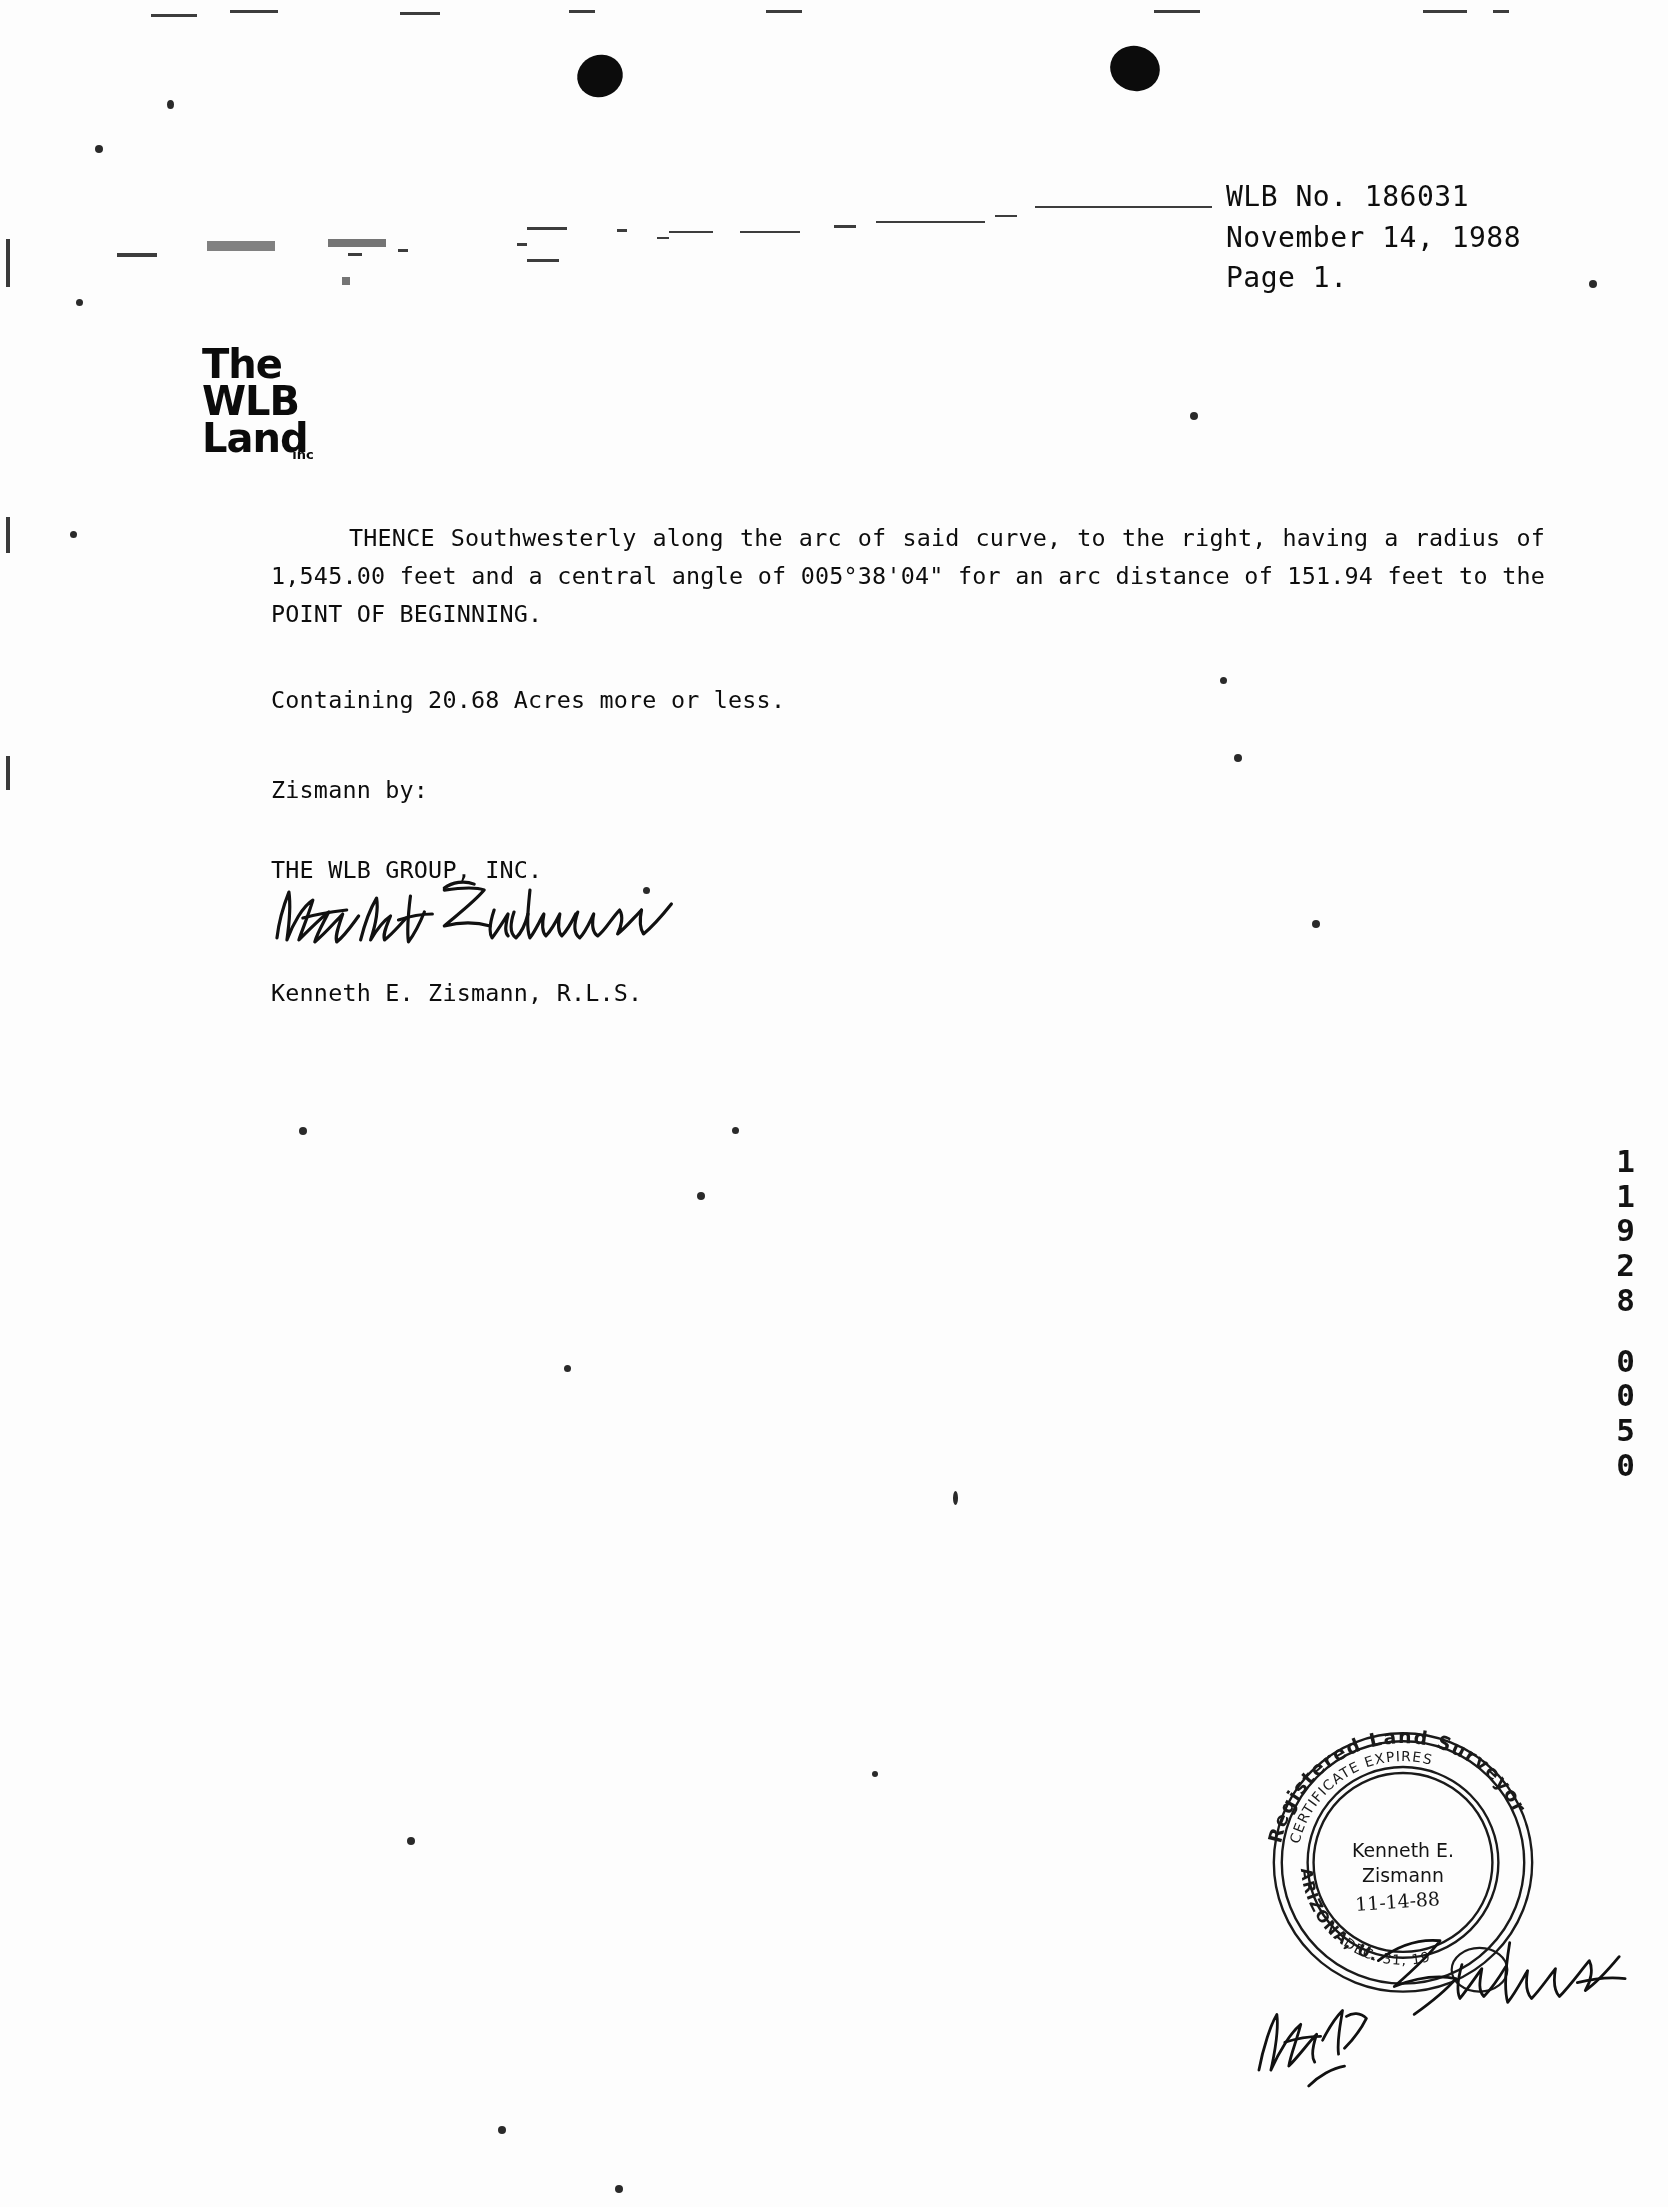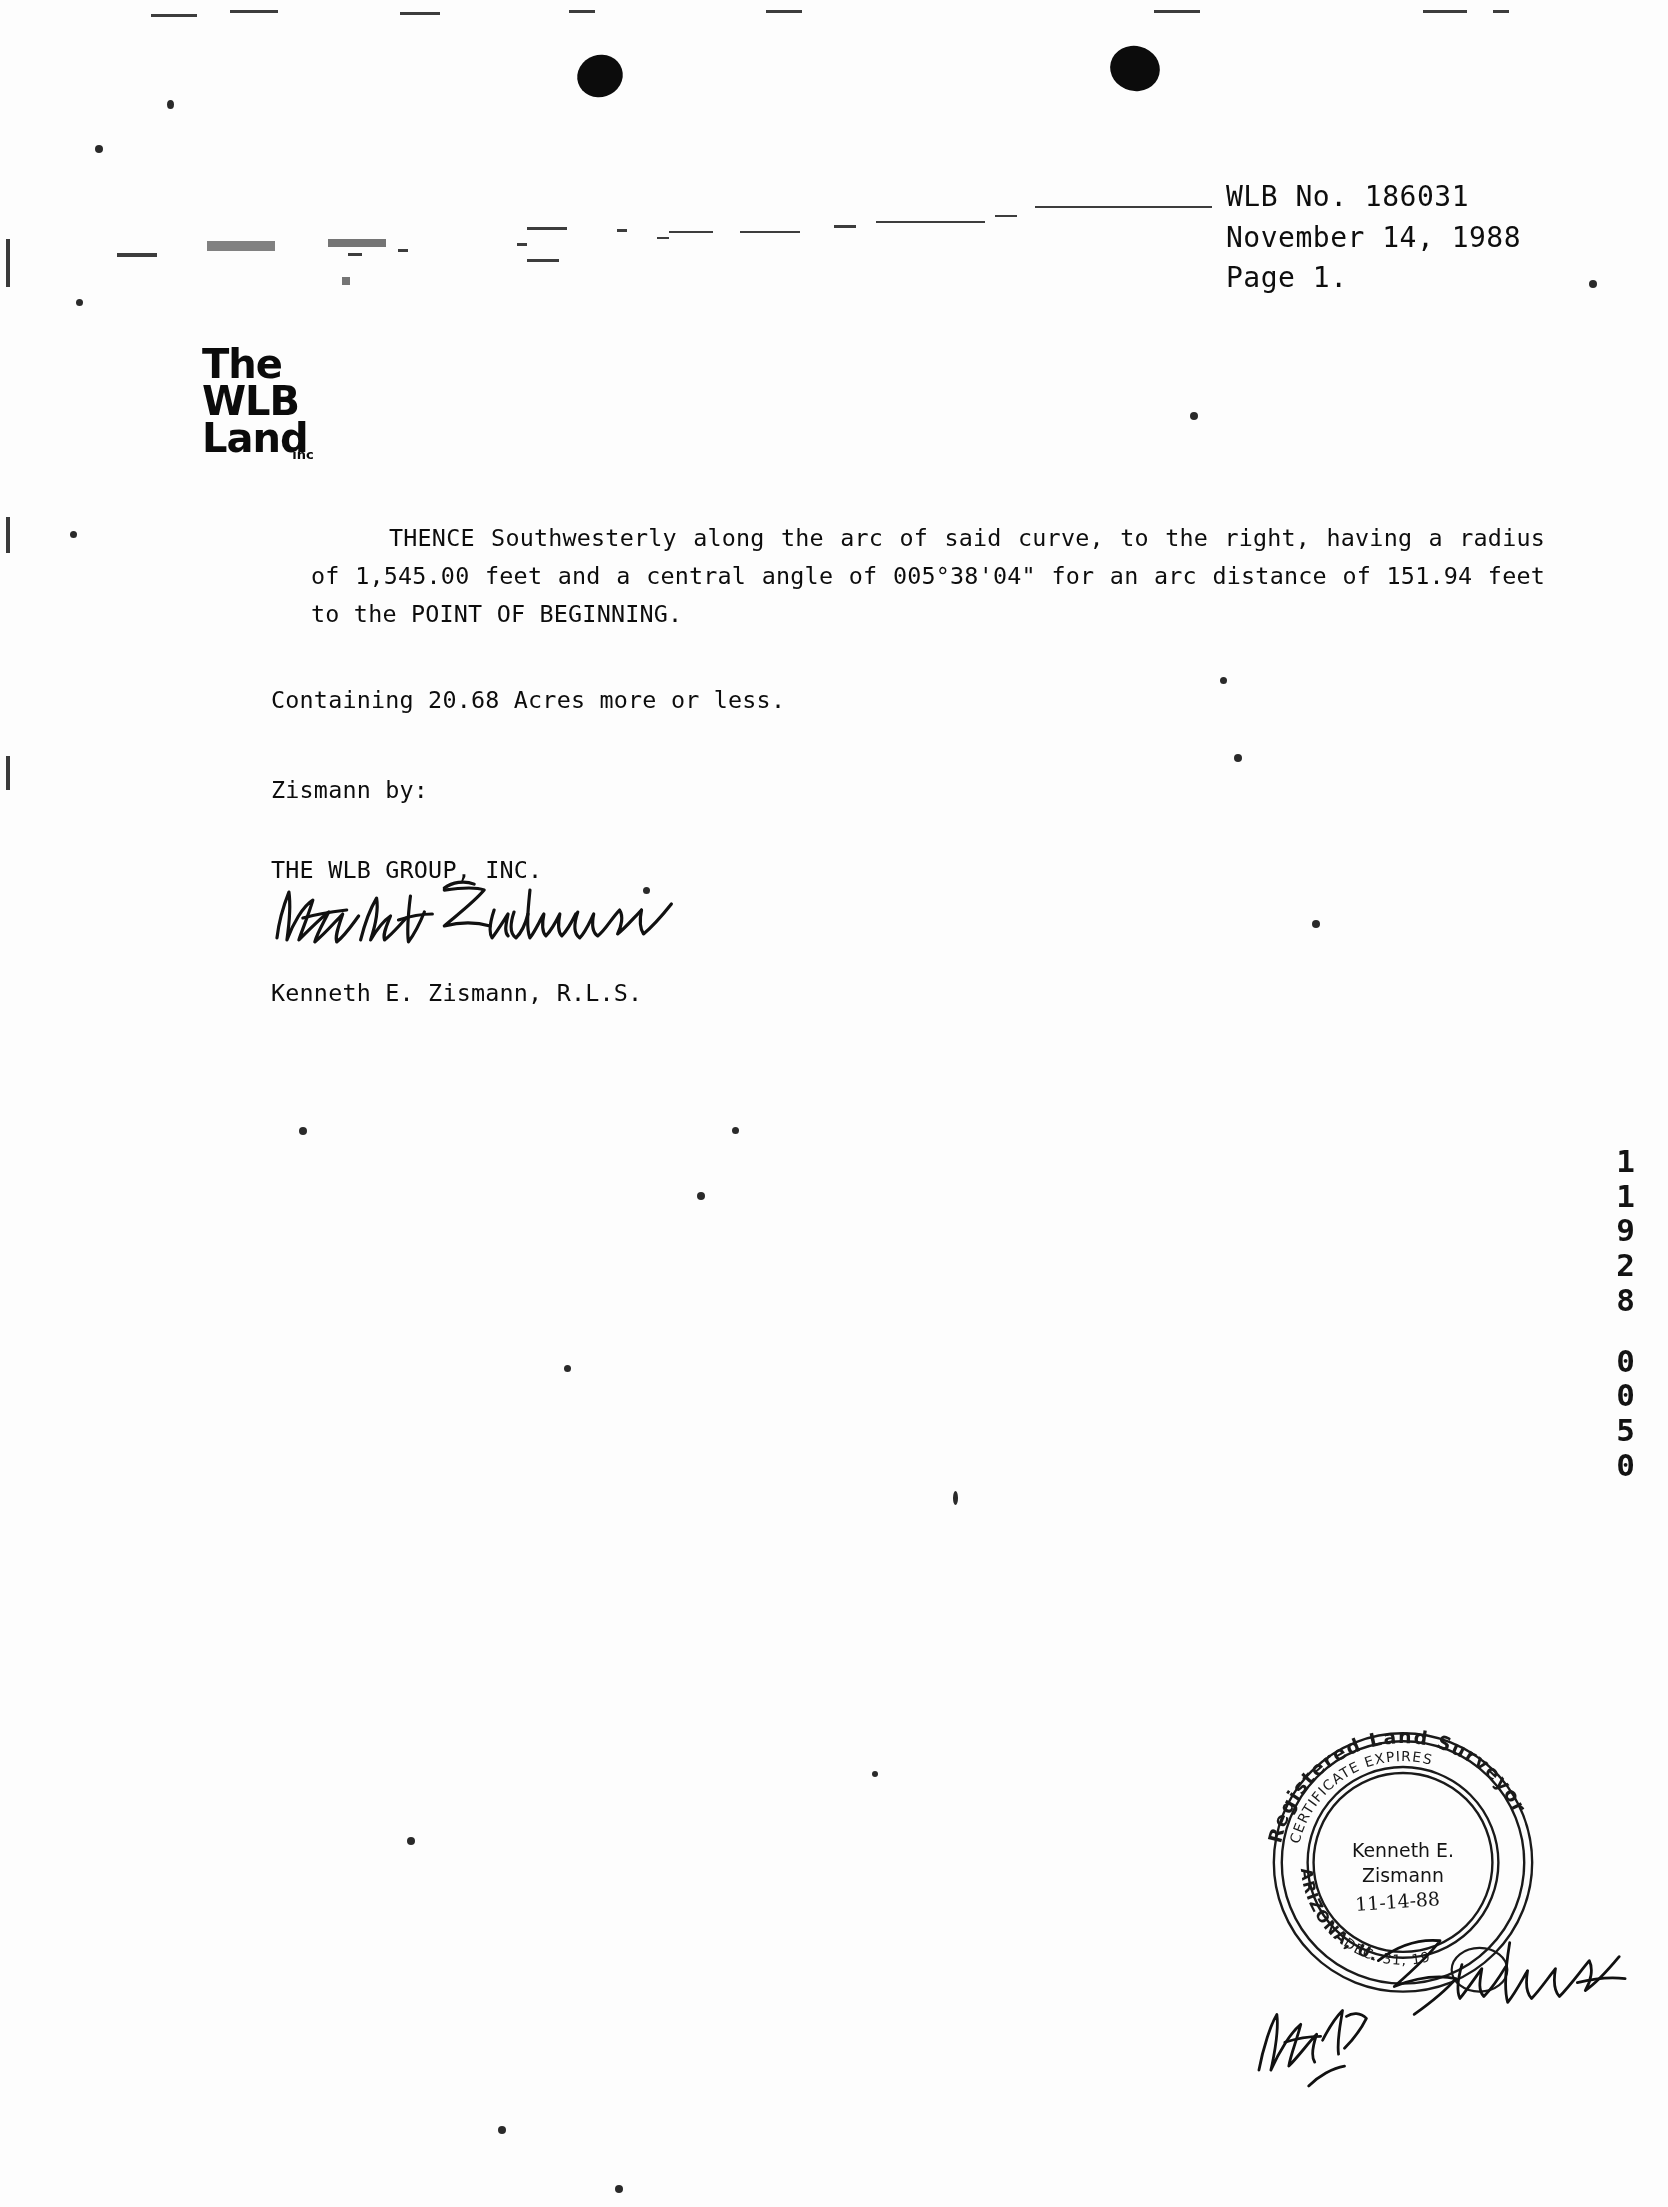--- a/index.html
+++ b/index.html
@@ -89,21 +89,21 @@
     position: absolute;
     left: 271px;
     top: 520px;
     width: 1274px;
     font-size: 23.4px;
     line-height: 1.62;
     color: #0d0d0d;
     letter-spacing: 0.2px;
   }
   .para { margin: 0 0 0 0; }
-  .p-indent { text-indent: 78px; text-align: justify; margin-left: 40px; }
+  .p-indent { text-indent: 78px; text-align: justify; }
   .gap-1 { height: 48px; }
   .gap-2 { height: 52px; }
   .gap-3 { height: 42px; }
 
   .sig-name { letter-spacing: 0.2px; }
 
   
   .signature {
     position: absolute;
     left: 269px;

